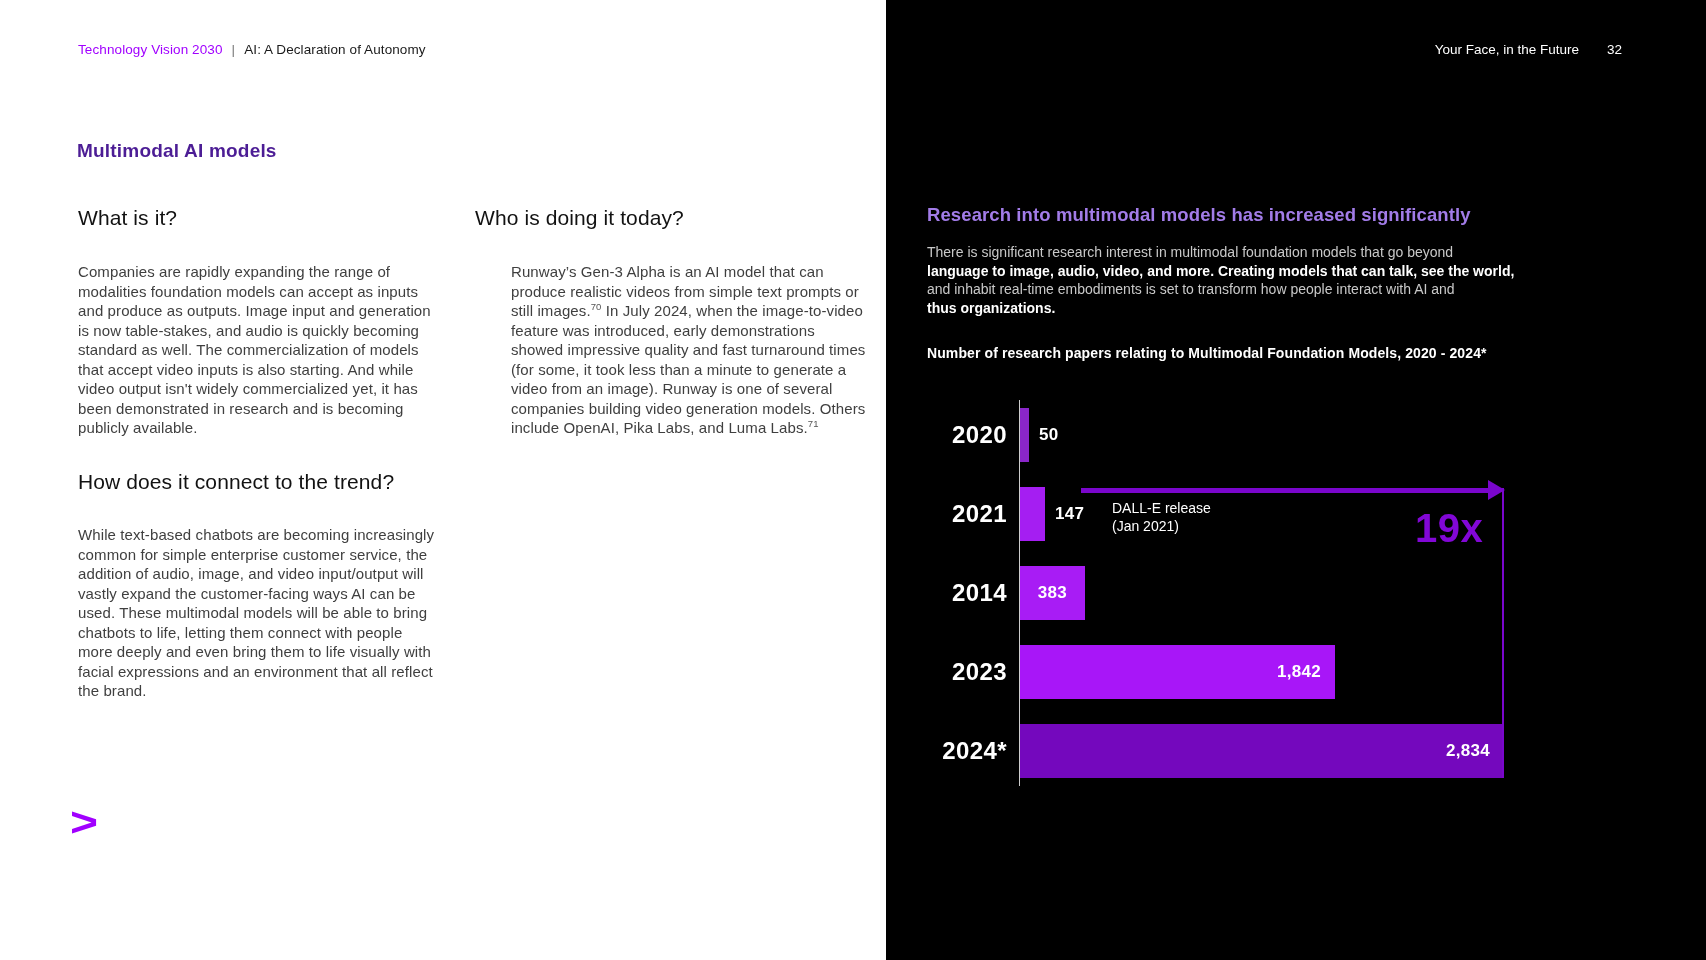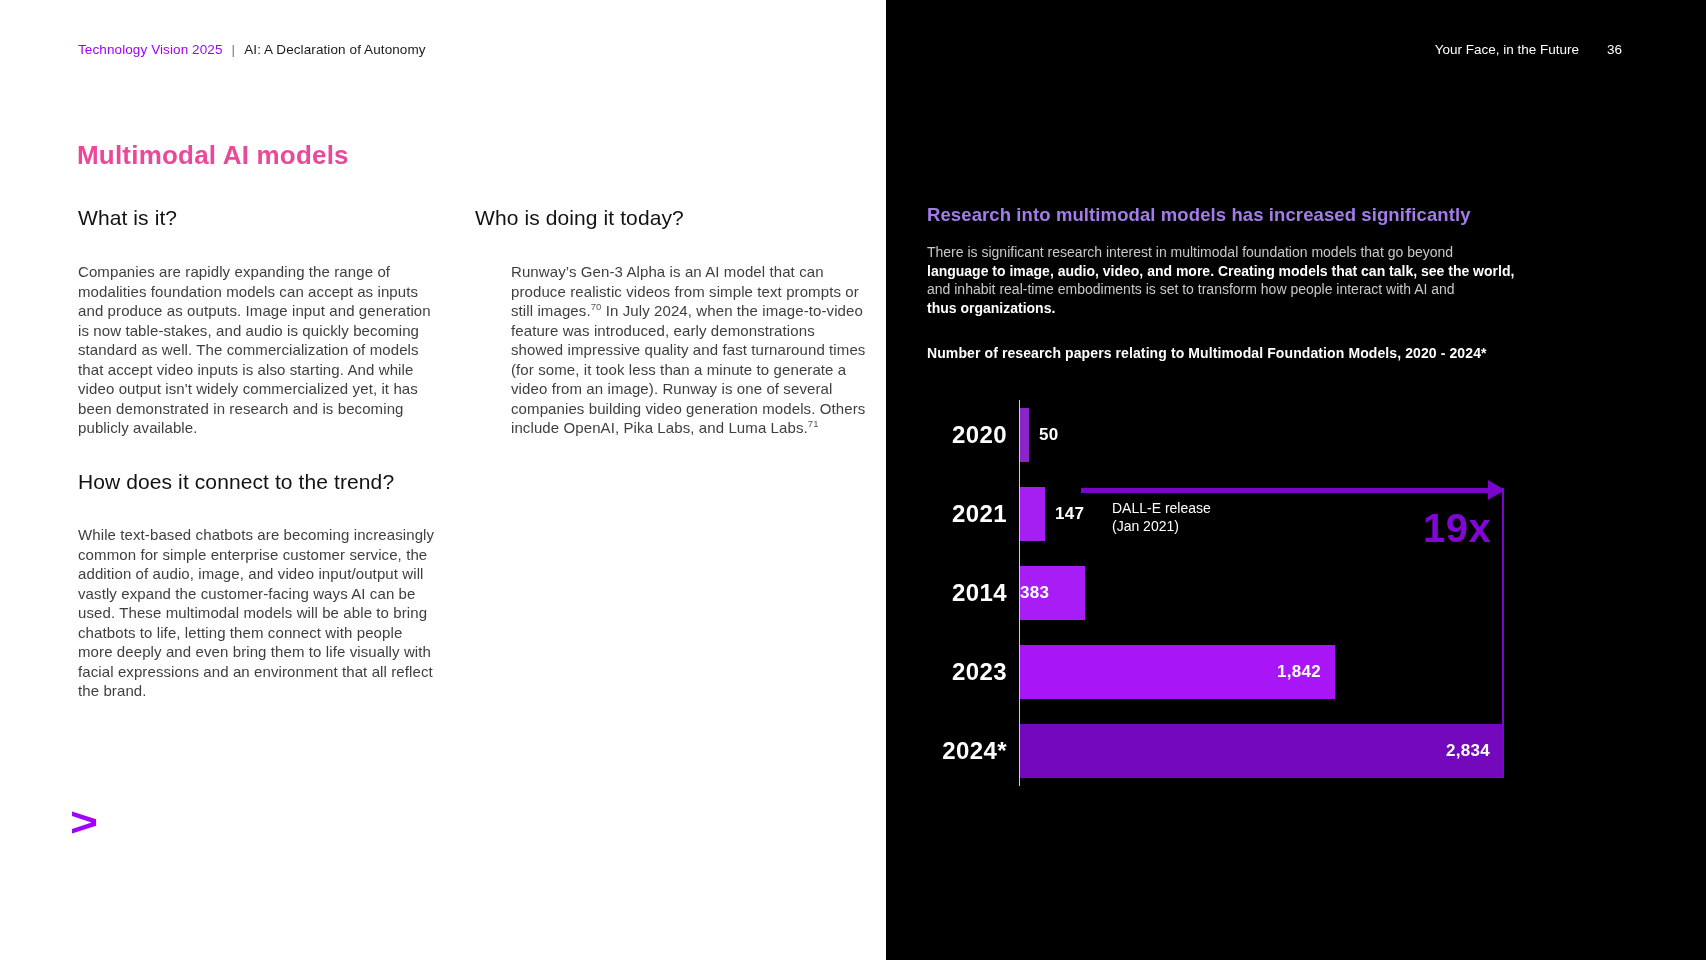--- a/index.html
+++ b/index.html
@@ -6,22 +6,22 @@
   html,body { width:1706px; height:960px; overflow:hidden; background:#ffffff;
               font-family:"Liberation Sans","DejaVu Sans",sans-serif; }
   .page { position:relative; width:1706px; height:960px; background:#ffffff; }
 
   
   .l-header { position:absolute; left:78px; top:42px; font-size:13.5px; letter-spacing:.1px; }
   .l-header .brand { color:#a100ff; }
   .l-header .sep { color:#777; margin:0 9px; }
   .l-header .doc { color:#1a1a1a; }
 
-  .l-title { position:absolute; left:77px; top:140px; font-size:26px; font-weight:700;
-             color:#ec4899; letter-spacing:.2px; }
+  .l-title { position:absolute; left:77px; top:140px; font-size:19px; font-weight:700;
+             color:#4c1d95; letter-spacing:.2px; }
 
   .col-h { font-size:21px; font-weight:500; color:#121212; letter-spacing:.1px; }
   .col-p { font-size:15px; line-height:19.5px; color:#3f3f3f; letter-spacing:.1px; }
   .col-p sup { font-size:9.5px; color:#555; vertical-align:super; line-height:0; }
 
   .what-h    { position:absolute; left:78px; top:206px; }
   .what-p    { position:absolute; left:78px; top:262px; width:360px; }
   .connect-h { position:absolute; left:78px; top:470px; }
   .connect-p { position:absolute; left:78px; top:525px; width:360px; }
   .who-h     { position:absolute; left:475px; top:206px; }
@@ -49,21 +49,21 @@
   
   .chart { position:absolute; left:41px; top:408px; width:740px; height:370px; }
   .axis-line { position:absolute; left:92px; top:-8px; width:1px; height:386px; }
   .chart-rows { position:absolute; left:0; top:0; width:100%; }
   .chart-row { position:relative; height:54px; margin-bottom:25px; }
   .row-label { position:absolute; left:0; top:0; width:80px; height:54px; line-height:54px;
                text-align:right; font-weight:800; font-size:24px; color:#fff; letter-spacing:.4px; }
   .row-bar { position:absolute; left:93px; top:0; height:54px; }
   .row-value { position:absolute; top:0; height:54px; line-height:54px; font-weight:800;
                font-size:17px; color:#fff; letter-spacing:.3px; white-space:nowrap; }
-  .row-value.inside-center { left:0; right:0; }
+  .row-value.inside-center { left:0; right:0; text-align:center; }
   .row-value.inside-right  { right:14px; }
 
   .arrow-line { position:absolute; left:154px; top:80px; width:407px; height:5px; }
   .arrow-head { position:absolute; left:561px; top:72px; width:0; height:0;
                 border-top:10.5px solid transparent; border-bottom:10.5px solid transparent;
                 border-left:17px solid #7a06cc; }
   .arrow-drop { position:absolute; left:575px; top:80px; width:2px; height:290px; }
   .dalle-note { position:absolute; left:185px; top:92px; font-size:14px; line-height:17.5px;
                 color:#fff; }
   .multiplier { position:absolute; left:488px; top:98px; font-size:40px; font-weight:800;
@@ -71,41 +71,41 @@
 
   .r-notes { position:absolute; left:41px; top:790px; font-size:11.5px; line-height:15px;
              color:#ffffff; letter-spacing:.1px; }
 </style>
 </head>
 <body>
 
 <div class="page">
 
   <div class="l-header">
-    <span class="brand">Technology Vision 2025</span><span class="sep">|</span><span class="doc">AI: A Declaration of Autonomy</span>
+    <span class="brand">Technology Vision 2030</span><span class="sep">|</span><span class="doc">AI: A Declaration of Autonomy</span>
   </div>
 
   <h1 class="l-title">Multimodal AI models</h1>
 
   <h2 class="col-h what-h">What is it?</h2>
   <p class="col-p what-p">Companies are rapidly expanding the range of modalities foundation models can accept as inputs and produce as outputs. Image input and generation is now table-stakes, and audio is quickly becoming standard as well. The commercialization of models that accept video inputs is also starting. And while video output isn't widely commercialized yet, it has been demonstrated in research and is becoming publicly available.</p>
 
   <h2 class="col-h connect-h">How does it connect to the trend?</h2>
   <p class="col-p connect-p">While text-based chatbots are becoming increasingly common for simple enterprise customer service, the addition of audio, image, and video input/output will vastly expand the customer-facing ways AI can be used. These multimodal models will be able to bring chatbots to life, letting them connect with people more deeply and even bring them to life visually with facial expressions and an environment that all reflect the brand.</p>
 
   <h2 class="col-h who-h">Who is doing it today?</h2>
   <p class="col-p who-p"><span>Runway’s Gen-3 Alpha is an AI model that can produce realistic videos from simple text prompts or still images.</span><sup>70</sup><span> In July 2024, when the image-to-video feature was introduced, early demonstrations showed impressive quality and fast turnaround times (for some, it took less than a minute to generate a video from an image). Runway is one of several companies building video generation models. Others include OpenAI, Pika Labs, and Luma Labs.</span><sup>71</sup></p>
 
   <div class="l-logo">&gt;</div>
 
   <div class="r-panel">
 
     <div class="r-header">
       <span>Your Face, in the Future</span>
-      <span class="pageno">36</span>
+      <span class="pageno">32</span>
     </div>
 
     <div class="r-headline">Research into multimodal models has increased significantly</div>
 
     <div class="r-intro">
       <div class="dim">There is significant research interest in multimodal foundation models that go beyond</div>
       <div class="strong">language to image, audio, video, and more. Creating models that can talk, see the world,</div>
       <div class="dim">and inhabit real-time embodiments is set to transform how people interact with AI and</div>
       <div class="strong">thus organizations.</div>
     </div>
@@ -146,18 +146,18 @@
         </div>
 
       <div class="arrow-line" style="background: rgb(122, 6, 204);"></div>
       <div class="arrow-head" style="border-left-color: rgb(122, 6, 204);"></div>
       <div class="arrow-drop" style="background: rgb(122, 6, 204);"></div>
 
       <div class="dalle-note">
         <span>DALL-E release</span><br>
         <span>(Jan 2021)</span>
       </div>
-      <div class="multiplier" style="color: rgb(130, 7, 214); margin-left: 8px;">19x</div>
+      <div class="multiplier" style="color: rgb(130, 7, 214);">19x</div>
     </div>
 
 
   </div>
 </div>
 
 </body></html>

